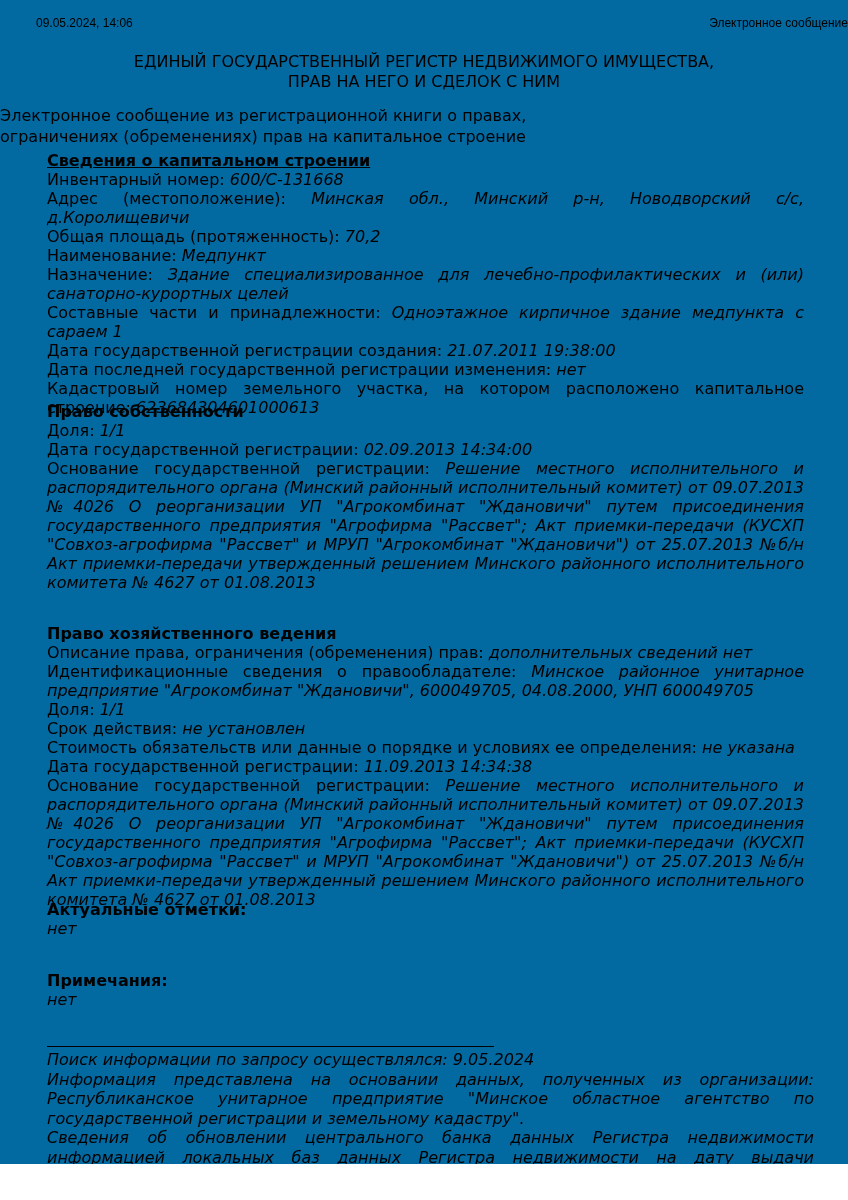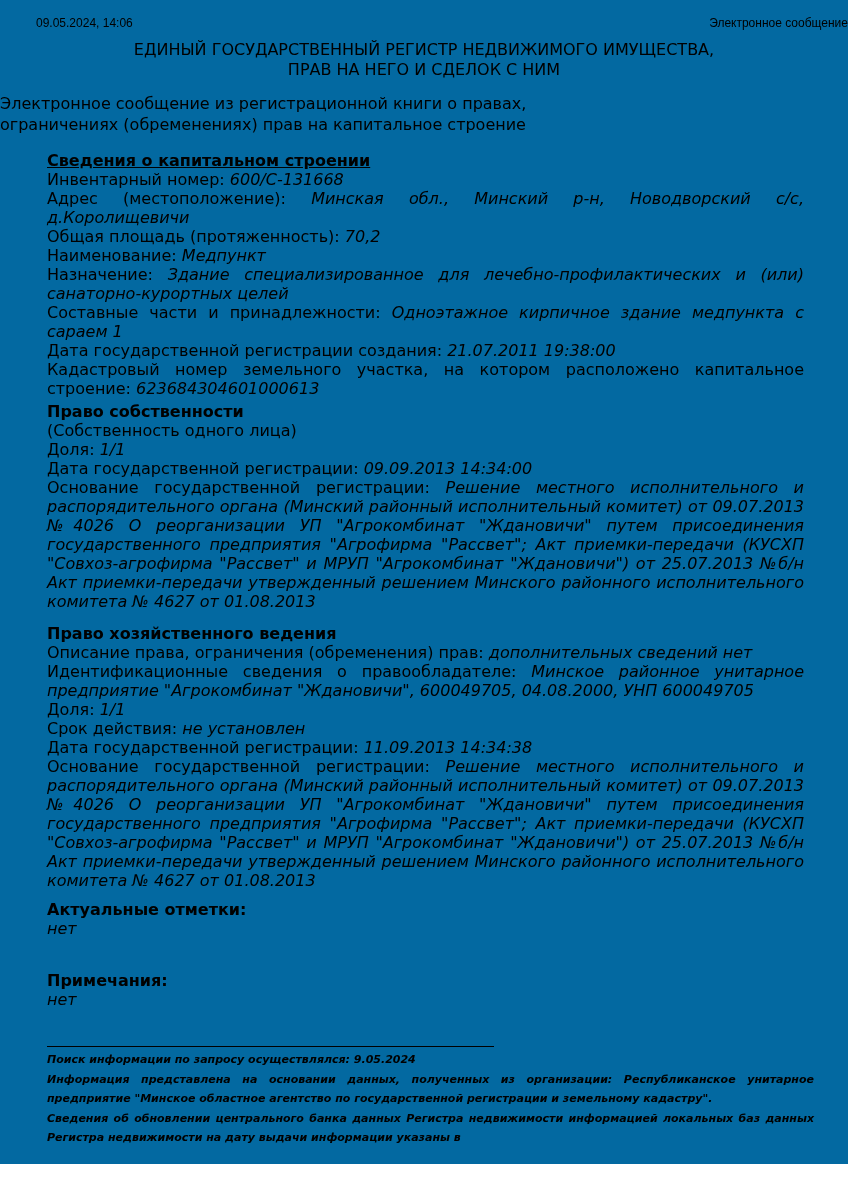--- a/index.html
+++ b/index.html
@@ -23,21 +23,21 @@
   .ph-center { display: block; text-align: right; }
   .print-footer {
     position: absolute; top: 1165px; left: 36px; right: 42px;
     font-family: "Liberation Sans", sans-serif;
     font-size: 11.5px; line-height: 14px;
     display: flex; justify-content: space-between; align-items: flex-start;
   }
   .pf-url { max-width: 700px; white-space: nowrap; overflow: hidden; }
   
   .doc-title {
-    padding-top: 40px; margin: 0;
+    padding-top: 40px; margin: 12px;
     text-align: center;
     font-size: 16px; line-height: 20px; font-weight: normal;
     white-space: pre-line;
   }
   .doc-subtitle {
     margin: 13px 0 0 0;
     font-size: 16px; line-height: 21px;
     white-space: pre-line;
   }
   
@@ -53,21 +53,21 @@
   .sec h2 {
     margin: 0; font-size: 16px; line-height: 19px; font-weight: bold;
   }
   .underlined { text-decoration: underline; }
   .subhead { margin: 0; }
   .field { margin: 0; text-align: justify; }
   .val { font-style: italic; }
   
   .finfo {
     position: absolute; top: 1046px; left: 47px; right: 34px;
-    font-size: 11px; line-height: 19.5px; font-style: italic; font-weight: bold;
+    font-size: 16px; line-height: 19.5px; font-style: italic;
   }
   .finfo-divider {
     width: 447px; height: 0;
     border-top: 1px solid #000000;
     margin: 0 0 3px 0;
   }
   .finfo p { margin: 0; text-align: justify; }
 </style>
 </head>
 <body>
@@ -86,37 +86,38 @@
 
   <div class="sec s0">
     <h2 class="underlined">Сведения о капитальном строении</h2>
     <p class="field"><span class="lbl">Инвентарный номер:</span> <span class="val">600/С-131668</span></p>
     <p class="field"><span class="lbl">Адрес (местоположение):</span> <span class="val">Минская обл., Минский р-н, Новодворский с/с, д.Королищевичи</span></p>
     <p class="field"><span class="lbl">Общая площадь (протяженность):</span> <span class="val">70,2</span></p>
     <p class="field"><span class="lbl">Наименование:</span> <span class="val">Медпункт</span></p>
     <p class="field"><span class="lbl">Назначение:</span> <span class="val">Здание специализированное для лечебно-профилактических и (или) санаторно-курортных целей</span></p>
     <p class="field"><span class="lbl">Составные части и принадлежности:</span> <span class="val">Одноэтажное кирпичное здание медпункта с сараем 1</span></p>
     <p class="field"><span class="lbl">Дата государственной регистрации создания:</span> <span class="val">21.07.2011 19:38:00</span></p>
+    <p class="field"><span class="lbl">Дата последней государственной регистрации изменения:</span> <span class="val">нет</span></p>
     <p class="field"><span class="lbl">Кадастровый номер земельного участка, на котором расположено капитальное строение:</span> <span class="val">623684304601000613</span></p>
   </div>
 
   <div class="sec s1">
     <h2>Право собственности</h2>
-    <p class="subhead">(Собственность одного лица)</p>
     <p class="field"><span class="lbl">Доля:</span> <span class="val">1/1</span></p>
-    <p class="field"><span class="lbl">Дата государственной регистрации:</span> <span class="val">09.09.2013 14:34:00</span></p>
+    <p class="field"><span class="lbl">Дата государственной регистрации:</span> <span class="val">02.09.2013 14:34:00</span></p>
     <p class="field"><span class="lbl">Основание государственной регистрации:</span> <span class="val">Решение местного исполнительного и распорядительного органа (Минский районный исполнительный комитет) от 09.07.2013 №4026 О реорганизации УП "Агрокомбинат "Ждановичи" путем присоединения государственного предприятия "Агрофирма "Рассвет"; Акт приемки-передачи (КУСХП "Совхоз-агрофирма "Рассвет" и МРУП "Агрокомбинат "Ждановичи") от 25.07.2013 №б/н Акт приемки-передачи утвержденный решением Минского районного исполнительного комитета № 4627 от 01.08.2013</span></p>
   </div>
 
   <div class="sec s2">
     <h2>Право хозяйственного ведения</h2>
     <p class="field"><span class="lbl">Описание права, ограничения (обременения) прав:</span> <span class="val">дополнительных сведений нет</span></p>
     <p class="field"><span class="lbl">Идентификационные сведения о правообладателе:</span> <span class="val">Минское районное унитарное предприятие "Агрокомбинат "Ждановичи", 600049705, 04.08.2000, УНП 600049705</span></p>
     <p class="field"><span class="lbl">Доля:</span> <span class="val">1/1</span></p>
     <p class="field"><span class="lbl">Срок действия:</span> <span class="val">не установлен</span></p>
+    <p class="field"><span class="lbl">Стоимость обязательств или данные о порядке и условиях ее определения:</span> <span class="val">не указана</span></p>
     <p class="field"><span class="lbl">Дата государственной регистрации:</span> <span class="val">11.09.2013 14:34:38</span></p>
     <p class="field"><span class="lbl">Основание государственной регистрации:</span> <span class="val">Решение местного исполнительного и распорядительного органа (Минский районный исполнительный комитет) от 09.07.2013 №4026 О реорганизации УП "Агрокомбинат "Ждановичи" путем присоединения государственного предприятия "Агрофирма "Рассвет"; Акт приемки-передачи (КУСХП "Совхоз-агрофирма "Рассвет" и МРУП "Агрокомбинат "Ждановичи") от 25.07.2013 №б/н Акт приемки-передачи утвержденный решением Минского районного исполнительного комитета № 4627 от 01.08.2013</span></p>
   </div>
 
   <div class="sec s3">
     <h2>Актуальные отметки:</h2>
     <p class="field"><span class="val">нет</span></p>
   </div>
 
   <div class="sec s4">

